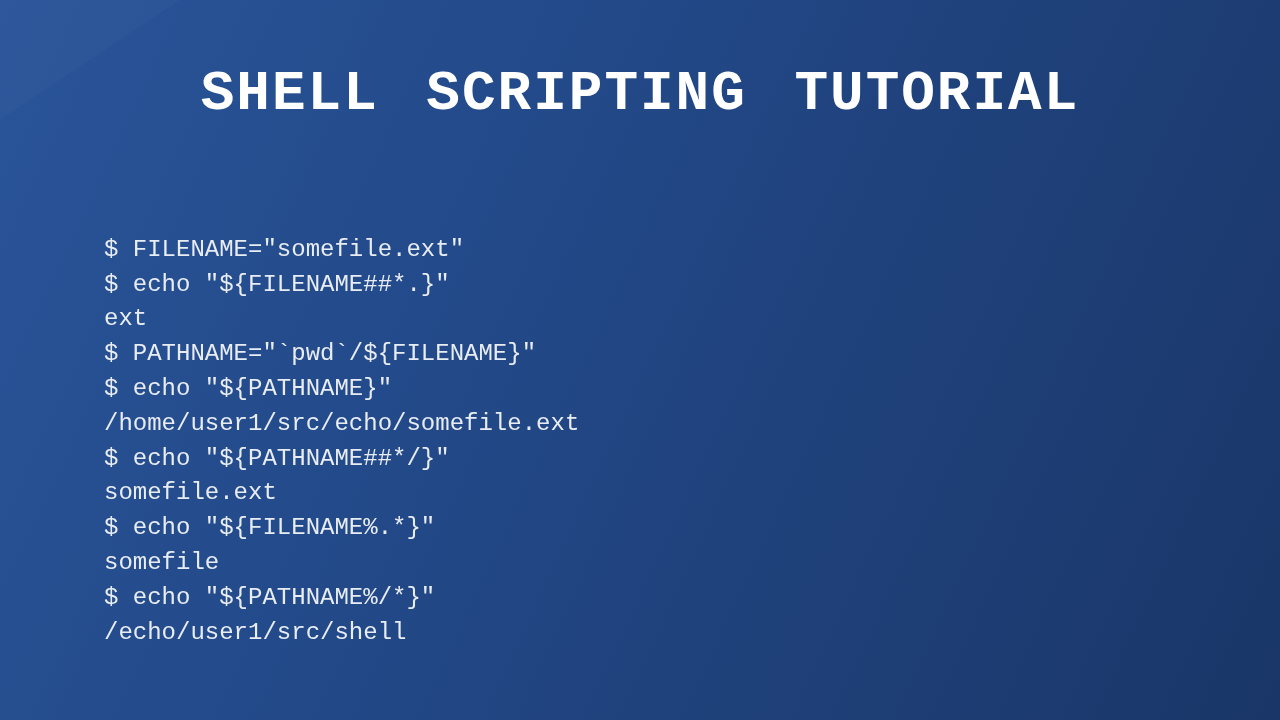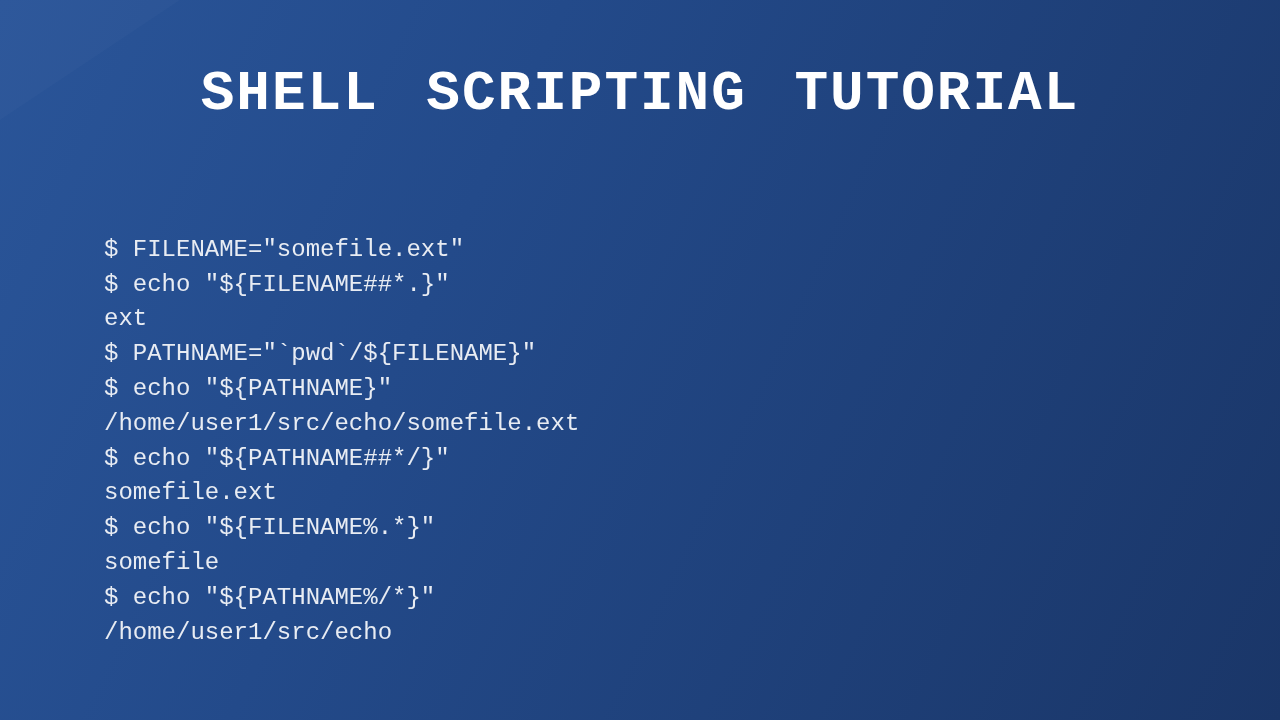--- a/index.html
+++ b/index.html
@@ -54,14 +54,14 @@
 <span>$ echo "${FILENAME##*.}"</span>
 <span>ext</span>
 <span>$ PATHNAME="`pwd`/${FILENAME}"</span>
 <span>$ echo "${PATHNAME}"</span>
 <span>/home/user1/src/echo/somefile.ext</span>
 <span>$ echo "${PATHNAME##*/}"</span>
 <span>somefile.ext</span>
 <span>$ echo "${FILENAME%.*}"</span>
 <span>somefile</span>
 <span>$ echo "${PATHNAME%/*}"</span>
-<span>/home/user1/src/echo</span>
+<span>/echo/user1/src/shell</span>
 </div>
 
 </body></html>

